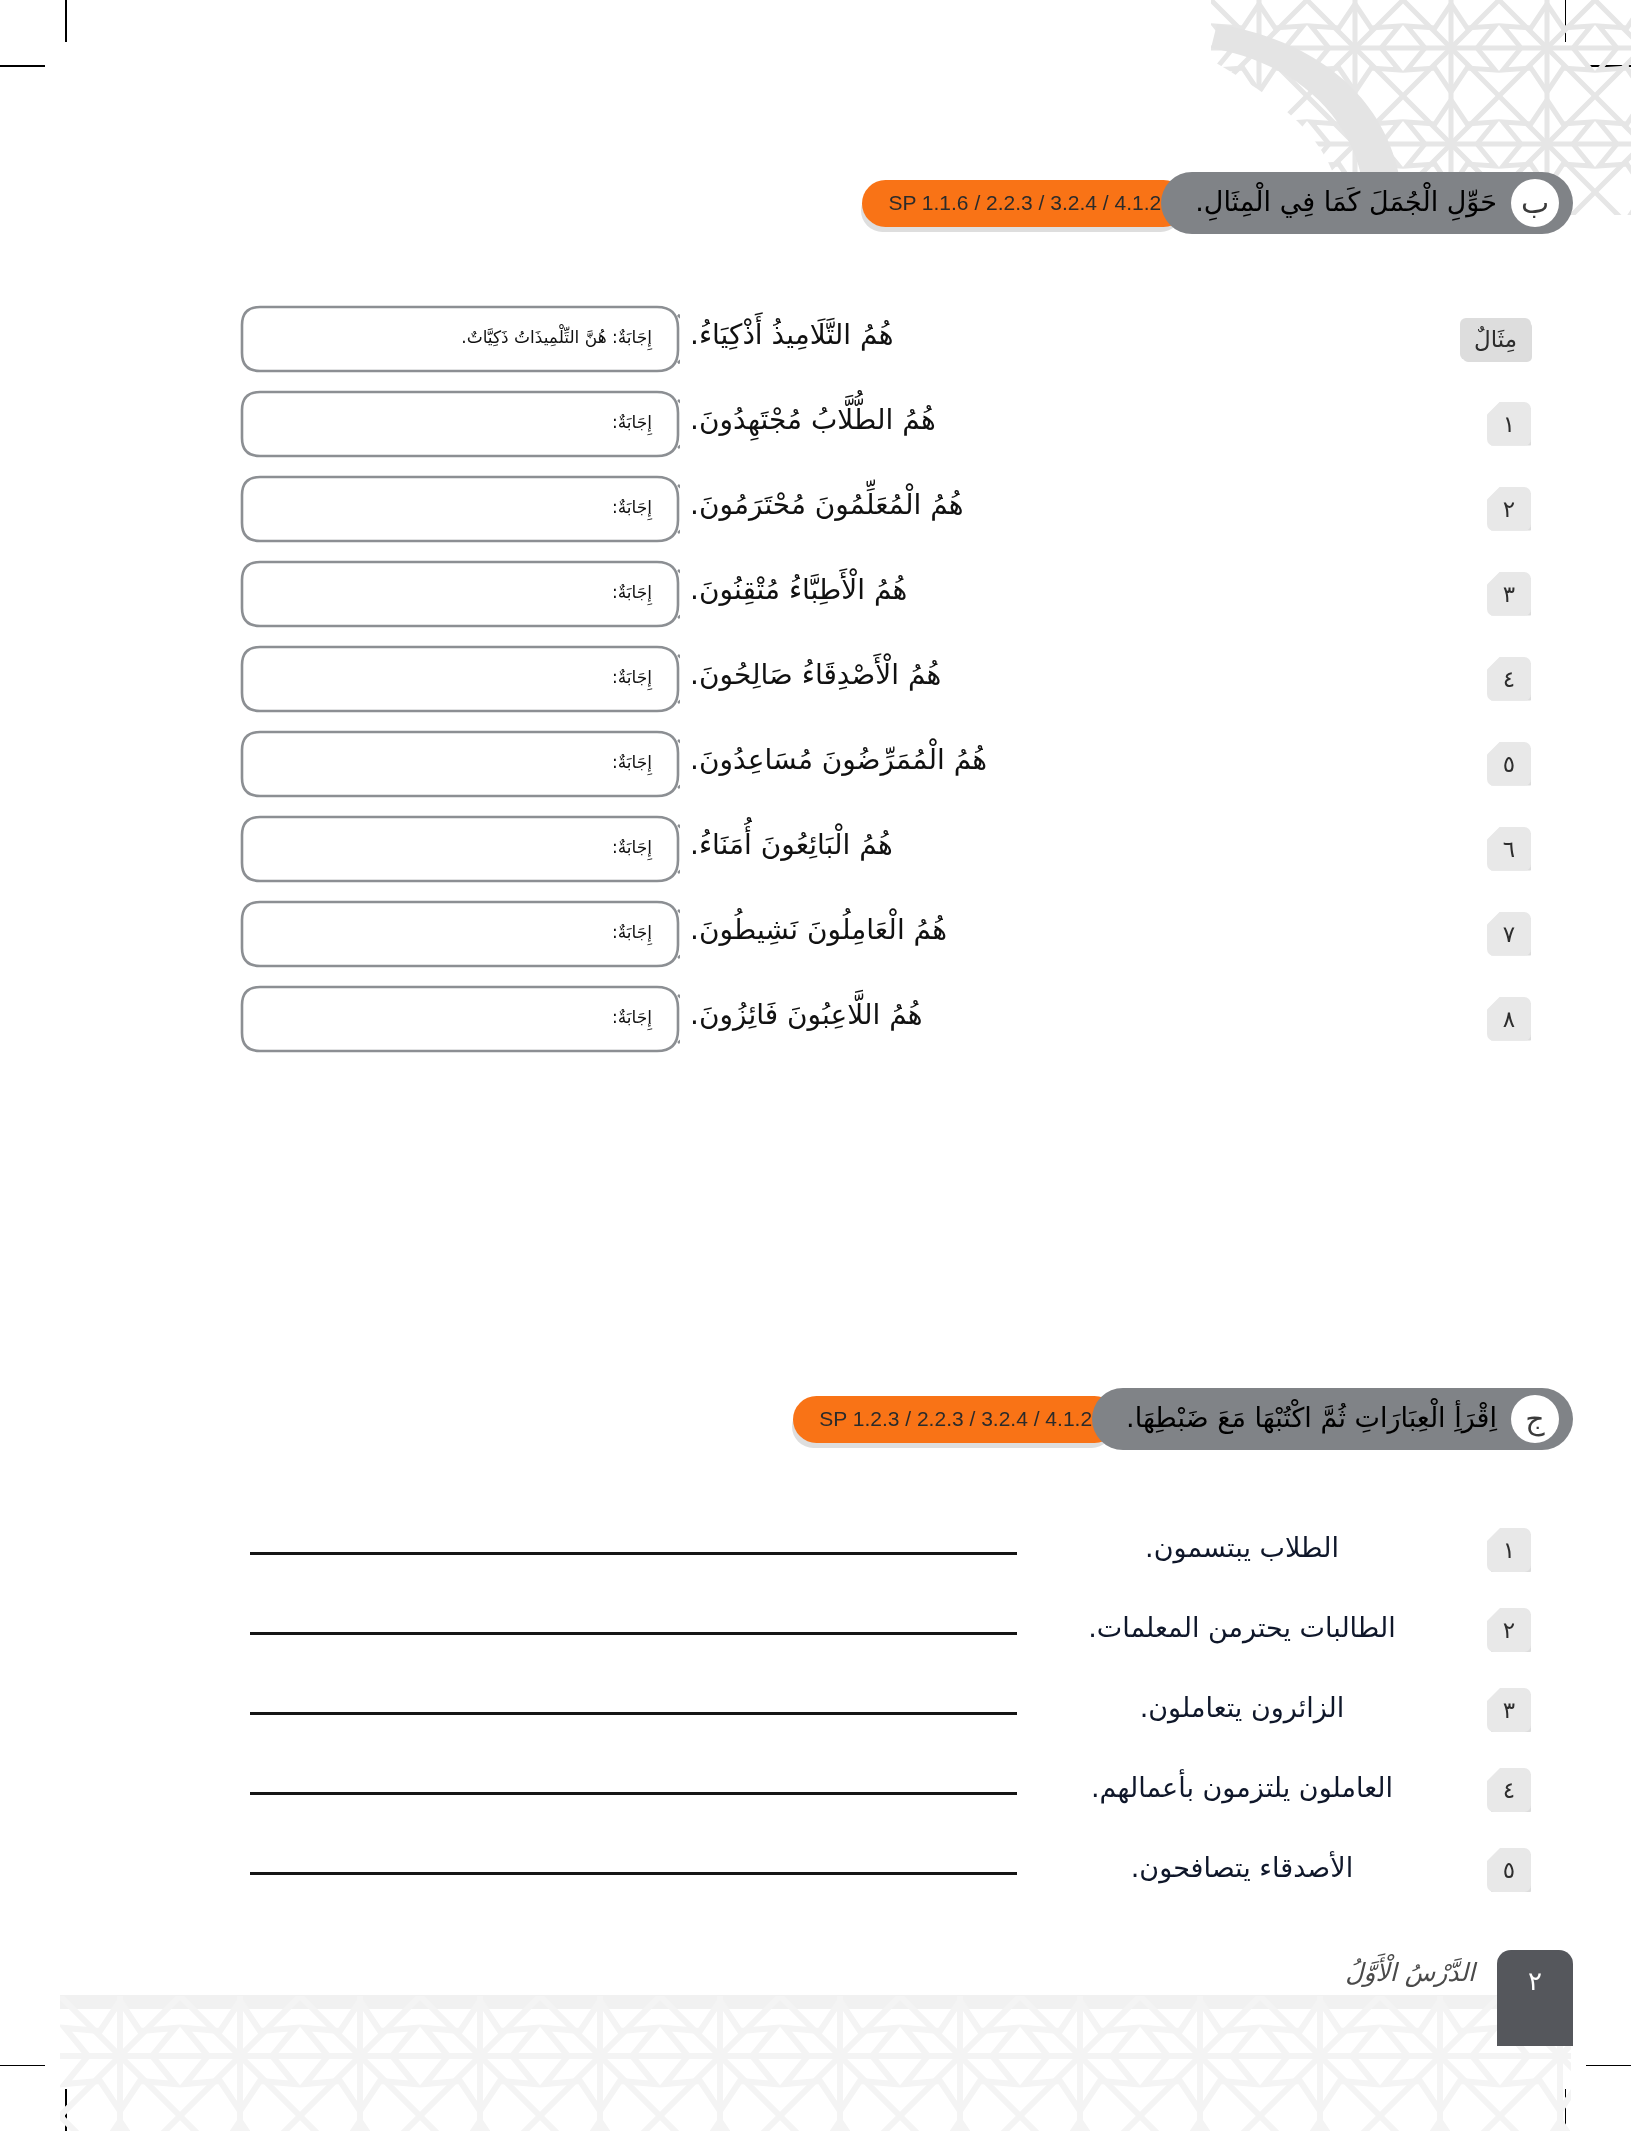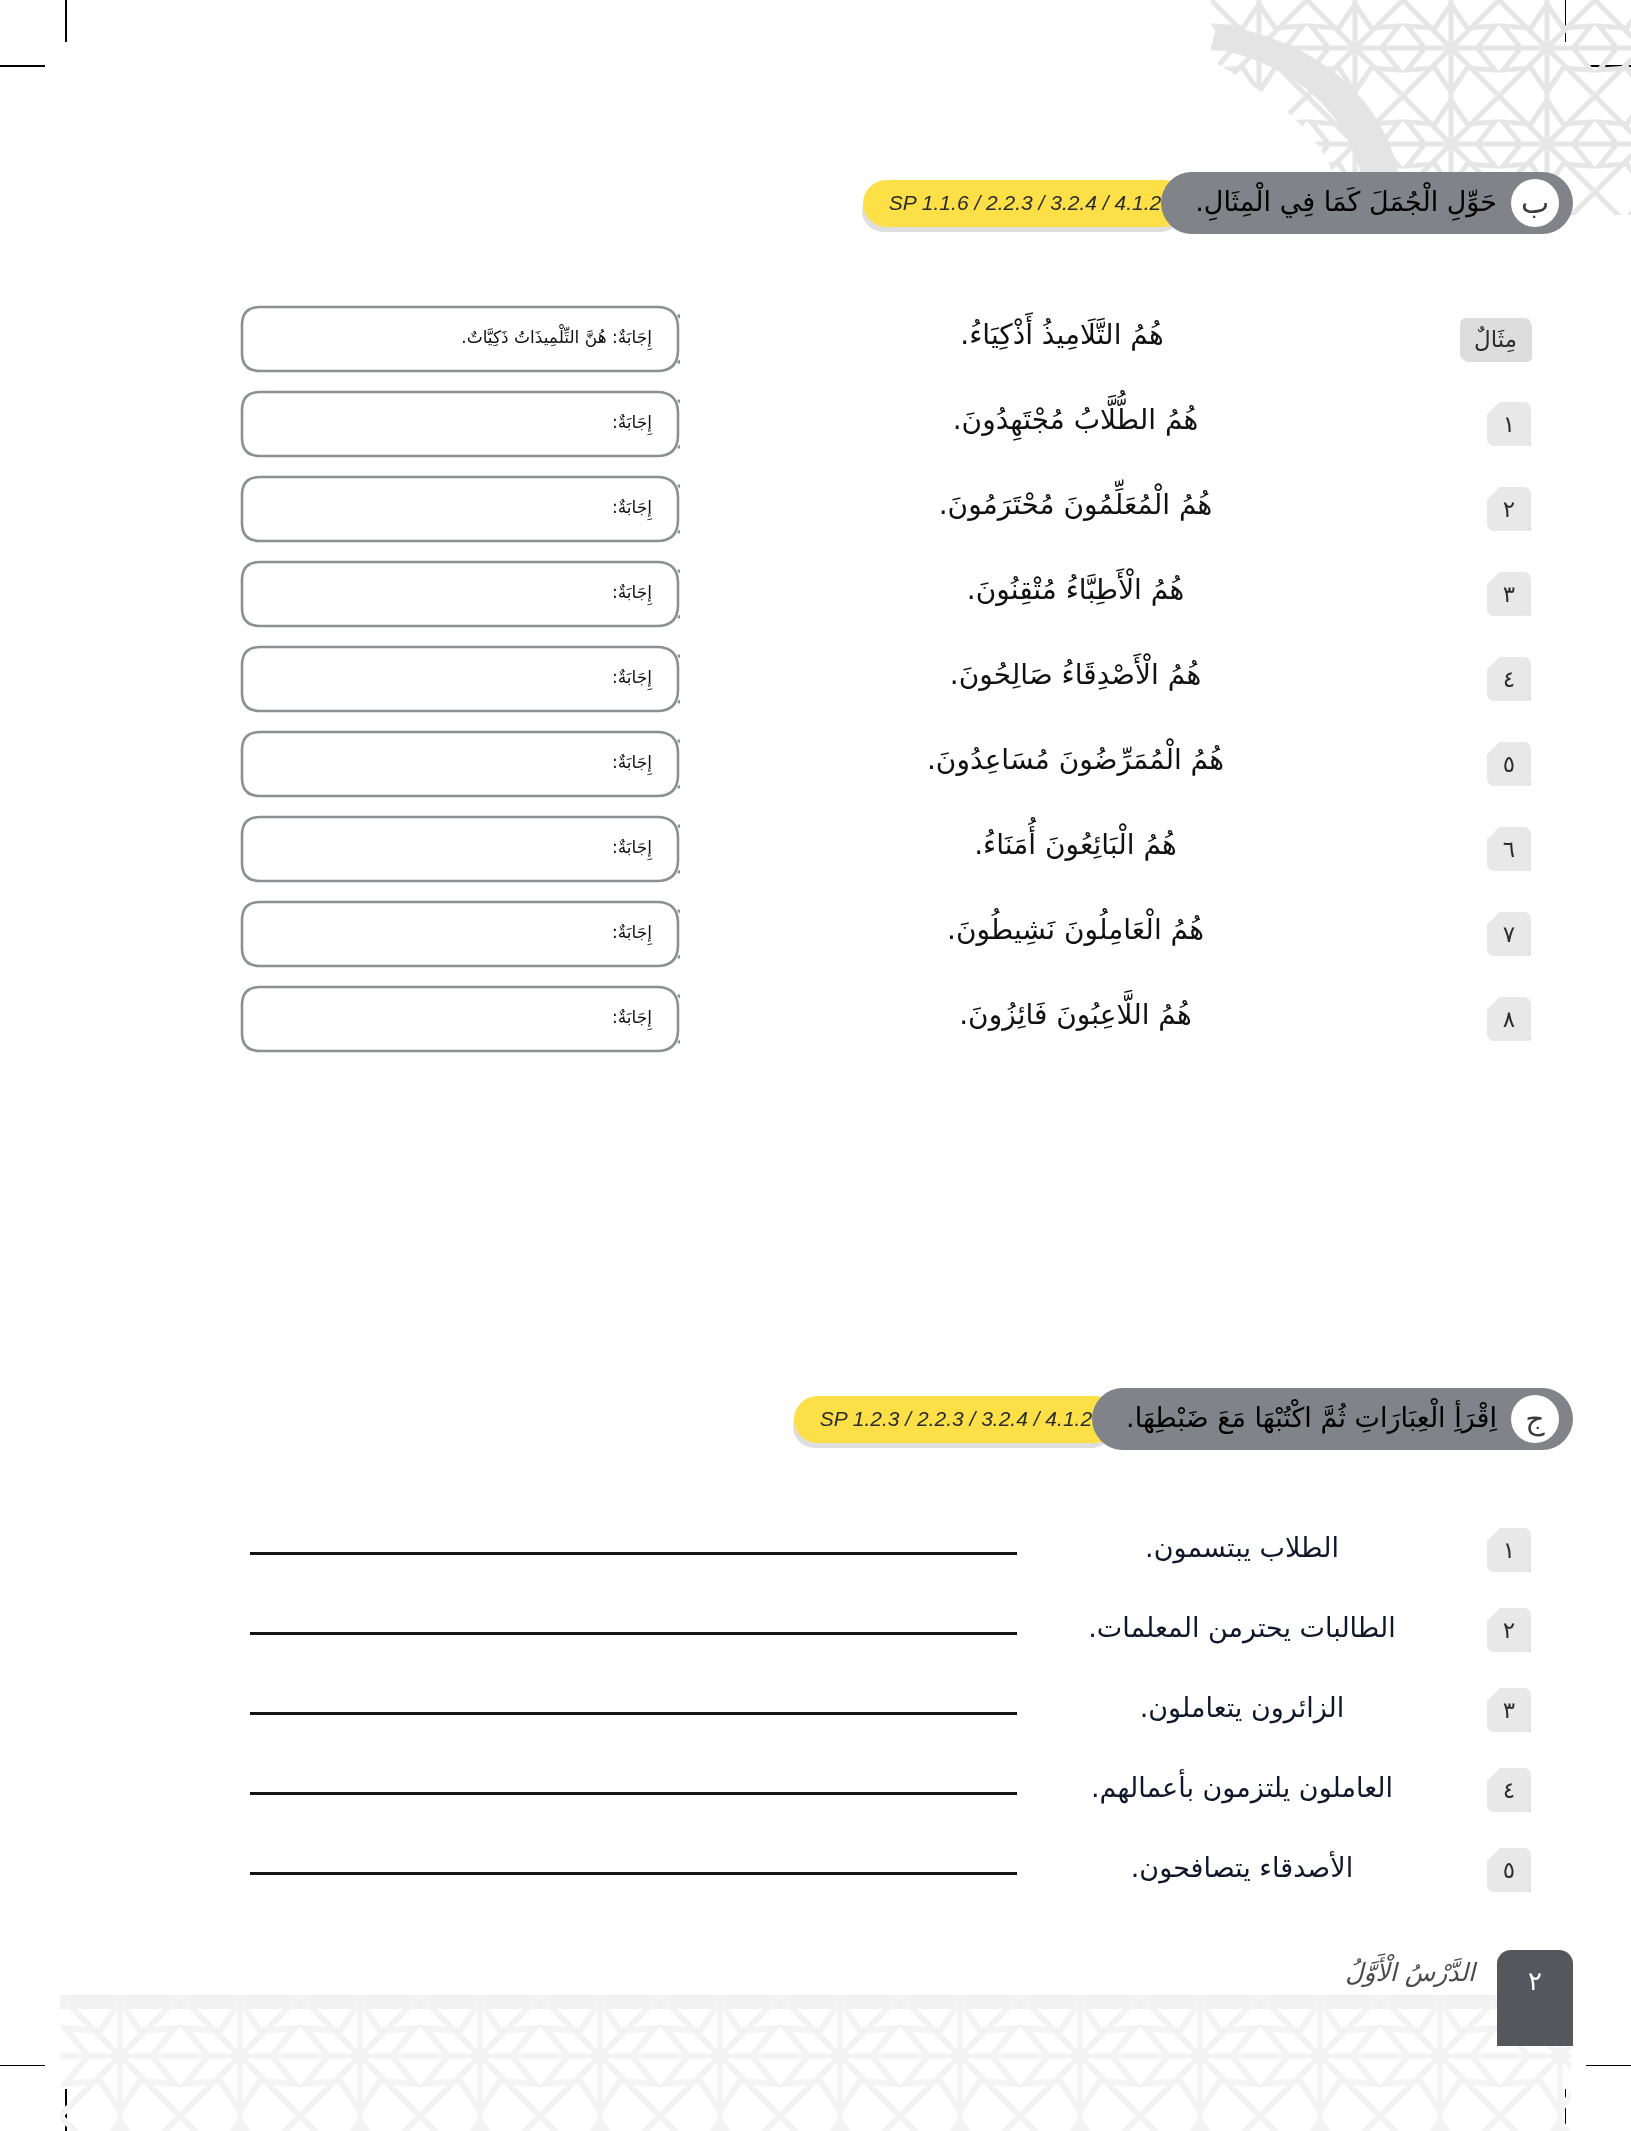--- a/index.html
+++ b/index.html
@@ -88,33 +88,32 @@
     margin-left: 14px;
   }
   .head-text {
     color: #000000;
     font-size: 27px;
     white-space: nowrap;
     padding-bottom: 4px;
     letter-spacing: 0;
   }
   .sp-tag {
-    background: #fde047;
+    background: #f97316;
     color: #2b2b2b;
     font-size: 21px;
     direction: ltr;
     border-radius: 26px;
     padding: 11px 26px 12px 26px;
     white-space: nowrap;
     margin-right: -26px;
     position: relative;
     z-index: 2;
     font-family: "Liberation Sans", sans-serif;
     box-shadow: -3px 7px 0 -2px #dedede;
-    font-style: italic;
   }
 
   
   .rows-b {
     position: absolute;
     top: 296px;
     right: 100px;
     left: 240px;
     direction: rtl;
   }
@@ -143,21 +142,21 @@
     padding: 0 14px;
     font-size: 23px;
     border-radius: 6px;
     clip-path: none;
     background: #dddddd;
     text-align: right;
   }
 
   .sentence {
     flex: 1;
-    text-align: center;
+    text-align: left;
     font-size: 28px;
     color: #111;
     padding: 0 26px 6px 10px;
     white-space: nowrap;
     line-height: 1.1;
   }
 
   .answer-wrap {
     position: relative;
     width: 440px;

